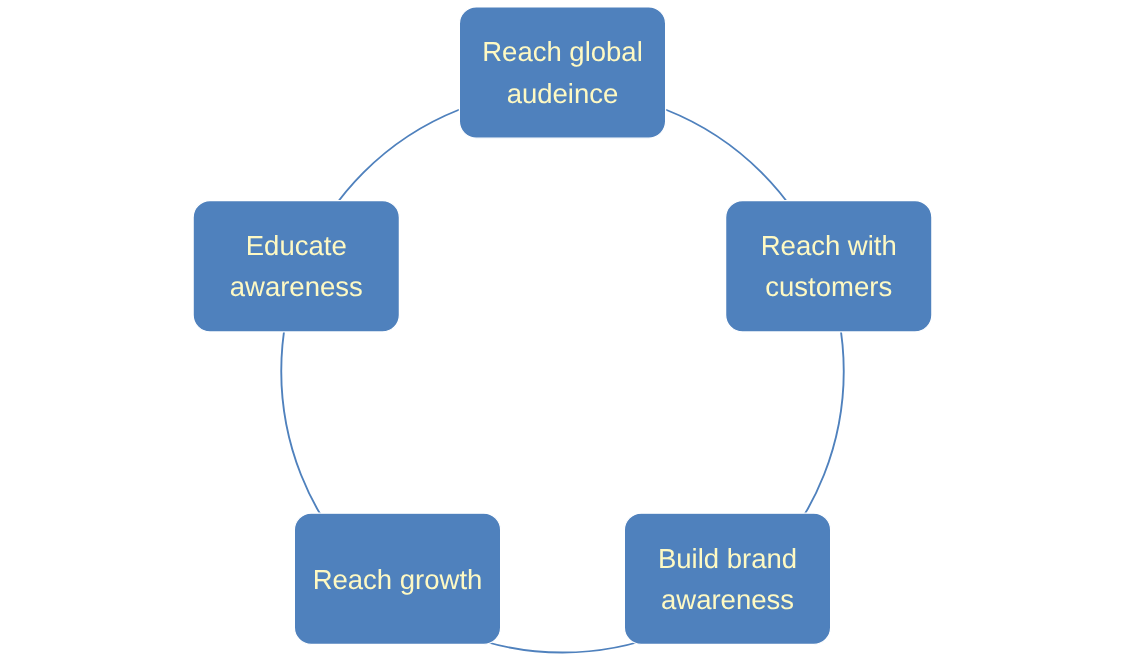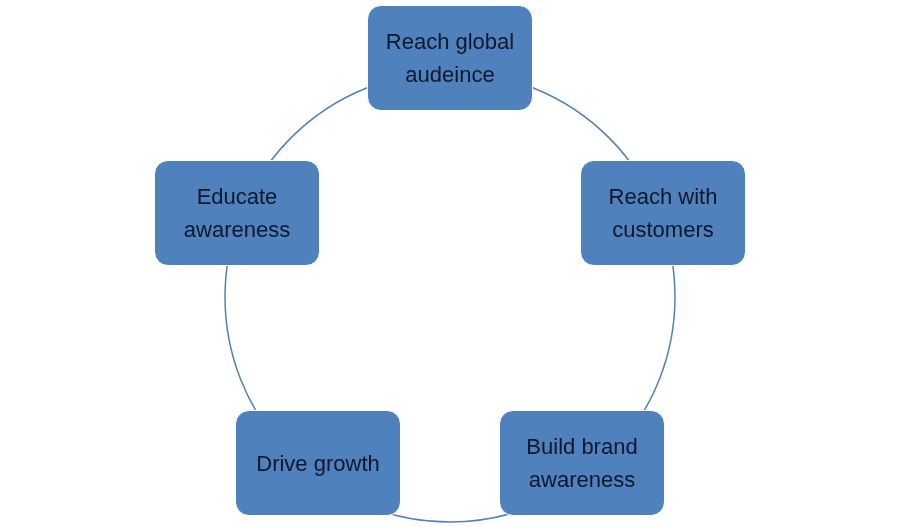--- a/index.html
+++ b/index.html
@@ -3,38 +3,38 @@
 <meta charset="utf-8">
 <style>
   html, body { margin:0; padding:0; background:#ffffff; }
   body { width:900px; height:527px; position:relative; overflow:hidden; font-family:"Liberation Sans", sans-serif; }
   svg.ring { position:absolute; left:0; top:0; }
   .node {
     position:absolute; width:166px; height:106px;
     background:#4f81bd; border:1px solid #ffffff; border-radius:14px;
     box-sizing:border-box;
     display:flex; align-items:center; justify-content:center; text-align:center;
-    color:#0f172a; font-size:22px; line-height:1.5;
+    color:#fef9c3; font-size:22px; line-height:1.5;
   }
   .node span { display:block; padding:0 8px; }
 </style>
 </head>
 <body>
 
 <svg class="ring" width="900" height="527">
   <circle cx="450" cy="297" r="225" fill="none" stroke="#4f81bd" stroke-width="1.5"></circle>
 </svg>
 
 <div class="node" style="left:367px; top:5px;">
   <span>Reach global audeince</span>
 </div>
 <div class="node" style="left:580px; top:160px;">
   <span>Reach with customers</span>
 </div>
 <div class="node" style="left:499px; top:410px;">
   <span>Build brand awareness</span>
 </div>
 <div class="node" style="left:235px; top:410px;">
-  <span>Drive growth</span>
+  <span>Reach growth</span>
 </div>
 <div class="node" style="left:154px; top:160px;">
   <span>Educate awareness</span>
 </div>
 
 </body></html>

